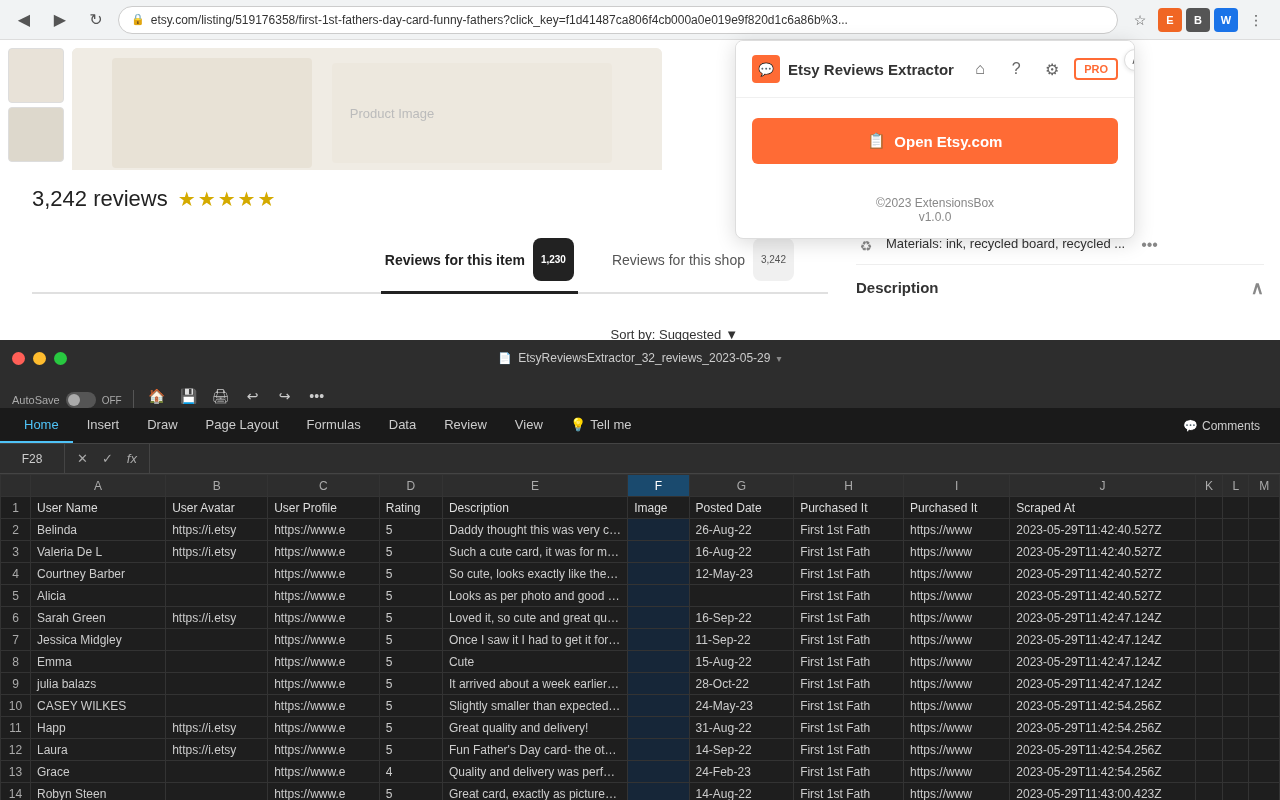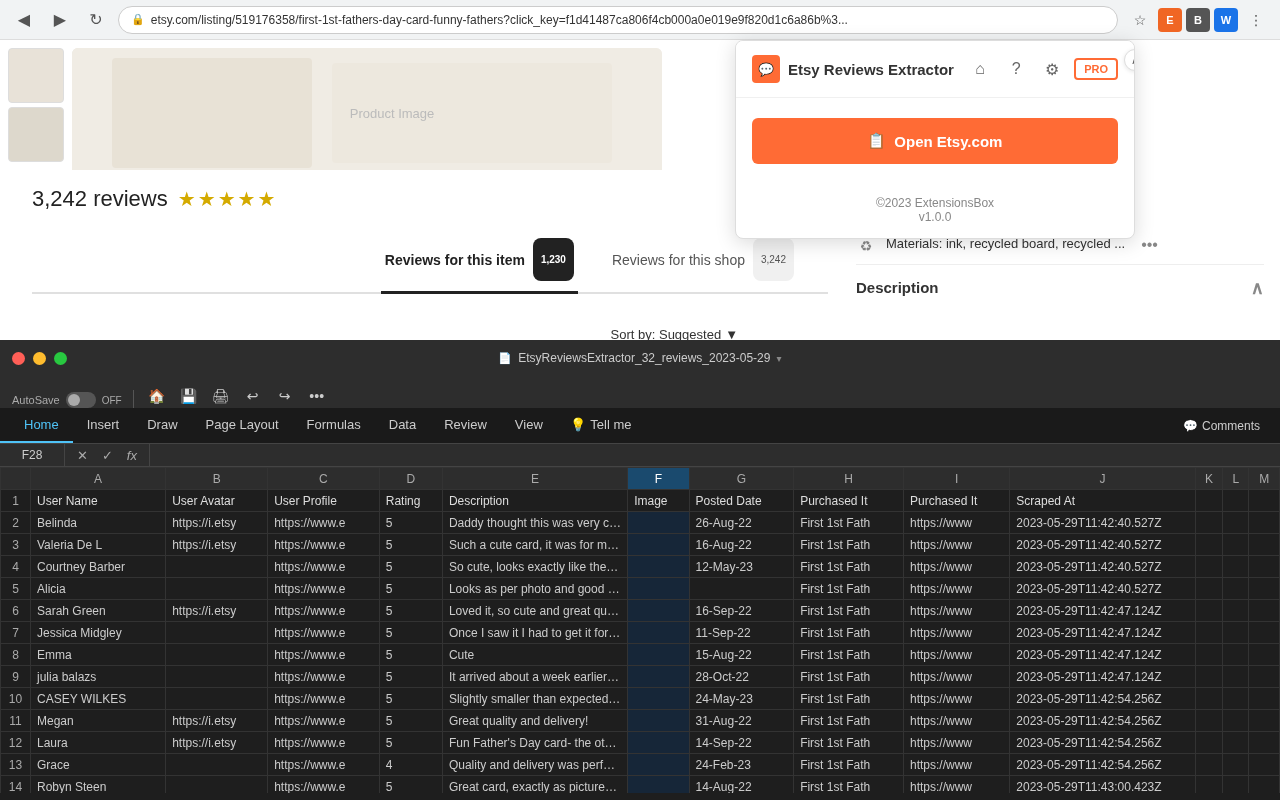--- a/index.html
+++ b/index.html
@@ -420,21 +420,21 @@
       gap: 4px;
       color: #ccc;
       font-size: 12px;
       cursor: pointer;
       padding: 4px 8px;
       border-radius: 3px;
     }
 
     
     .formula-bar {
-      height: 23px;
+      height: 30px;
       background: #2d2d2d;
       display: flex;
       align-items: center;
       border-bottom: 1px solid #444;
       gap: 0;
     }
     .cell-ref {
       width: 65px;
       height: 100%;
       border-right: 1px solid #444;
@@ -905,21 +905,21 @@
             <td>24-May-23</td>
             <td>First 1st Fath</td>
             <td>https://www</td>
             <td>2023-05-29T11:42:54.256Z</td>
             <td></td>
             <td></td>
             <td></td>
           </tr>
           <tr>
             <td class="row-header">11</td>
-            <td>Megan</td>
+            <td>Happ</td>
             <td>https://i.etsy</td>
             <td>https://www.e</td>
             <td>5</td>
             <td>Great quality and delivery!</td>
             <td class="selected-col"></td>
             <td>31-Aug-22</td>
             <td>First 1st Fath</td>
             <td>https://www</td>
             <td>2023-05-29T11:42:54.256Z</td>
             <td></td>

